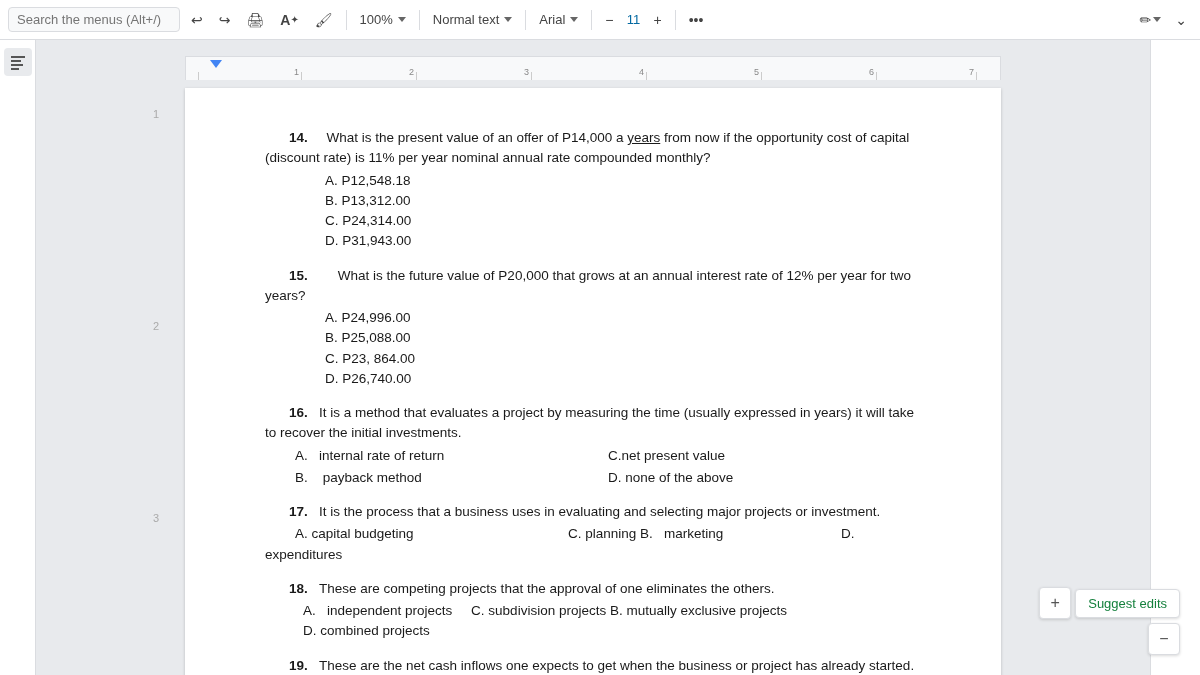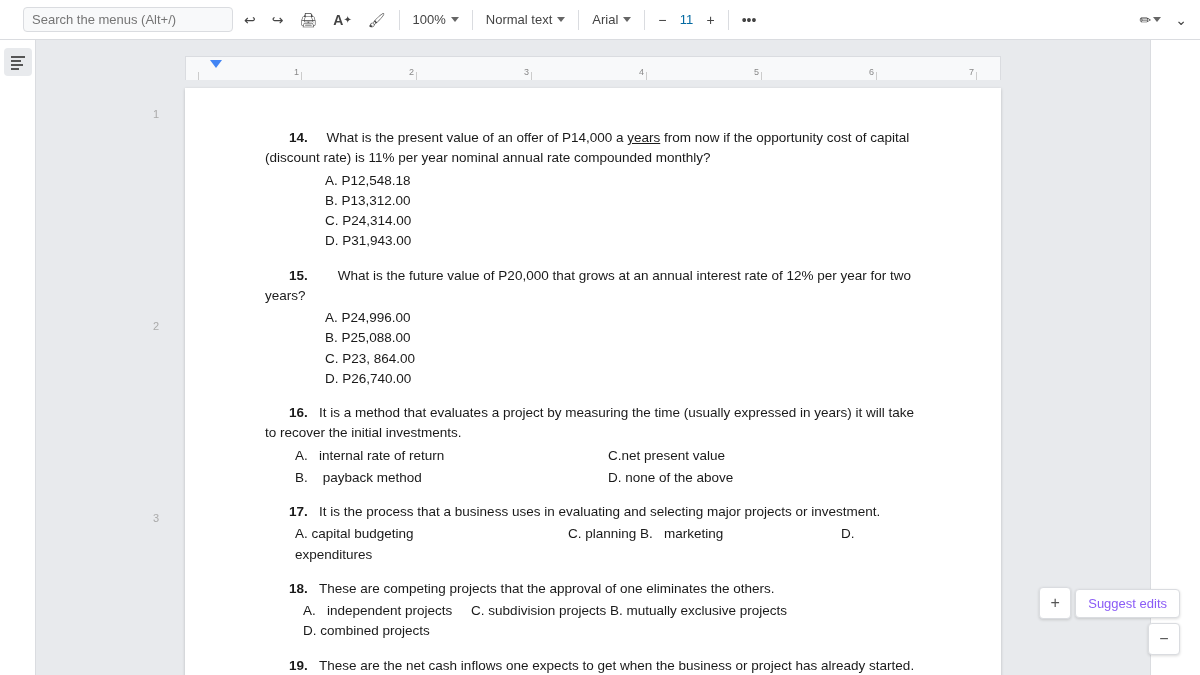--- a/index.html
+++ b/index.html
@@ -23,24 +23,23 @@
       padding: 4px 8px;
       gap: 6px;
       height: 40px;
       flex-shrink: 0;
     }
     .search-box {
       border: 1px solid #dadce0;
       border-radius: 4px;
       padding: 4px 8px;
       font-size: 13px;
-      width: 210px;
+      width: 172px;
       color: #555;
       background: #f8f9fa;
-      margin-left: 15px;
     }
     .toolbar-sep {
       width: 1px;
       height: 20px;
       background: #dadce0;
       margin: 0 2px;
     }
     .toolbar-btn {
       background: none;
       border: none;
@@ -213,21 +212,21 @@
       align-items: flex-end;
     }
     .suggest-edits-btn {
       background: #fff;
       border: 1px solid #dadce0;
       border-radius: 4px;
       padding: 6px 12px;
       font-size: 13px;
       cursor: pointer;
       box-shadow: 0 1px 3px rgba(0,0,0,0.15);
-      color: #8b5cf6;
+      color: #15803d;
     }
     .action-btn {
       background: #fff;
       border: 1px solid #dadce0;
       border-radius: 4px;
       width: 32px;
       height: 32px;
       display: flex;
       align-items: center;
       justify-content: center;
@@ -398,21 +397,21 @@
         <div class="question-block">
           <p>
             <span class="question-number">17.</span>
             &nbsp;&nbsp;It is the process that a business uses in evaluating and selecting major projects or investment.
           </p>
           <div style="display:grid; grid-template-columns: 1fr 1fr 80px; margin-left:30px; margin-top:2px; gap:2px 0; align-items:baseline;">
             <p>A. capital budgeting</p>
             <p>C. planning B.&nbsp;&nbsp; marketing</p>
             <p>D.</p>
           </div>
-          <p style="margin-left:30px;">expenditures</p>
+          <p style="">expenditures</p>
         </div>
 
         <div class="question-block">
           <p>
             <span class="question-number">18.</span>
             &nbsp;&nbsp;These are competing projects that the approval of one eliminates the others.
           </p>
           <div style="margin-left:38px; margin-top:2px;">
             <p>A.&nbsp;&nbsp; independent projects&nbsp;&nbsp;&nbsp;&nbsp; C. subdivision projects B. mutually exclusive projects</p>
             <p>D. combined projects</p>

